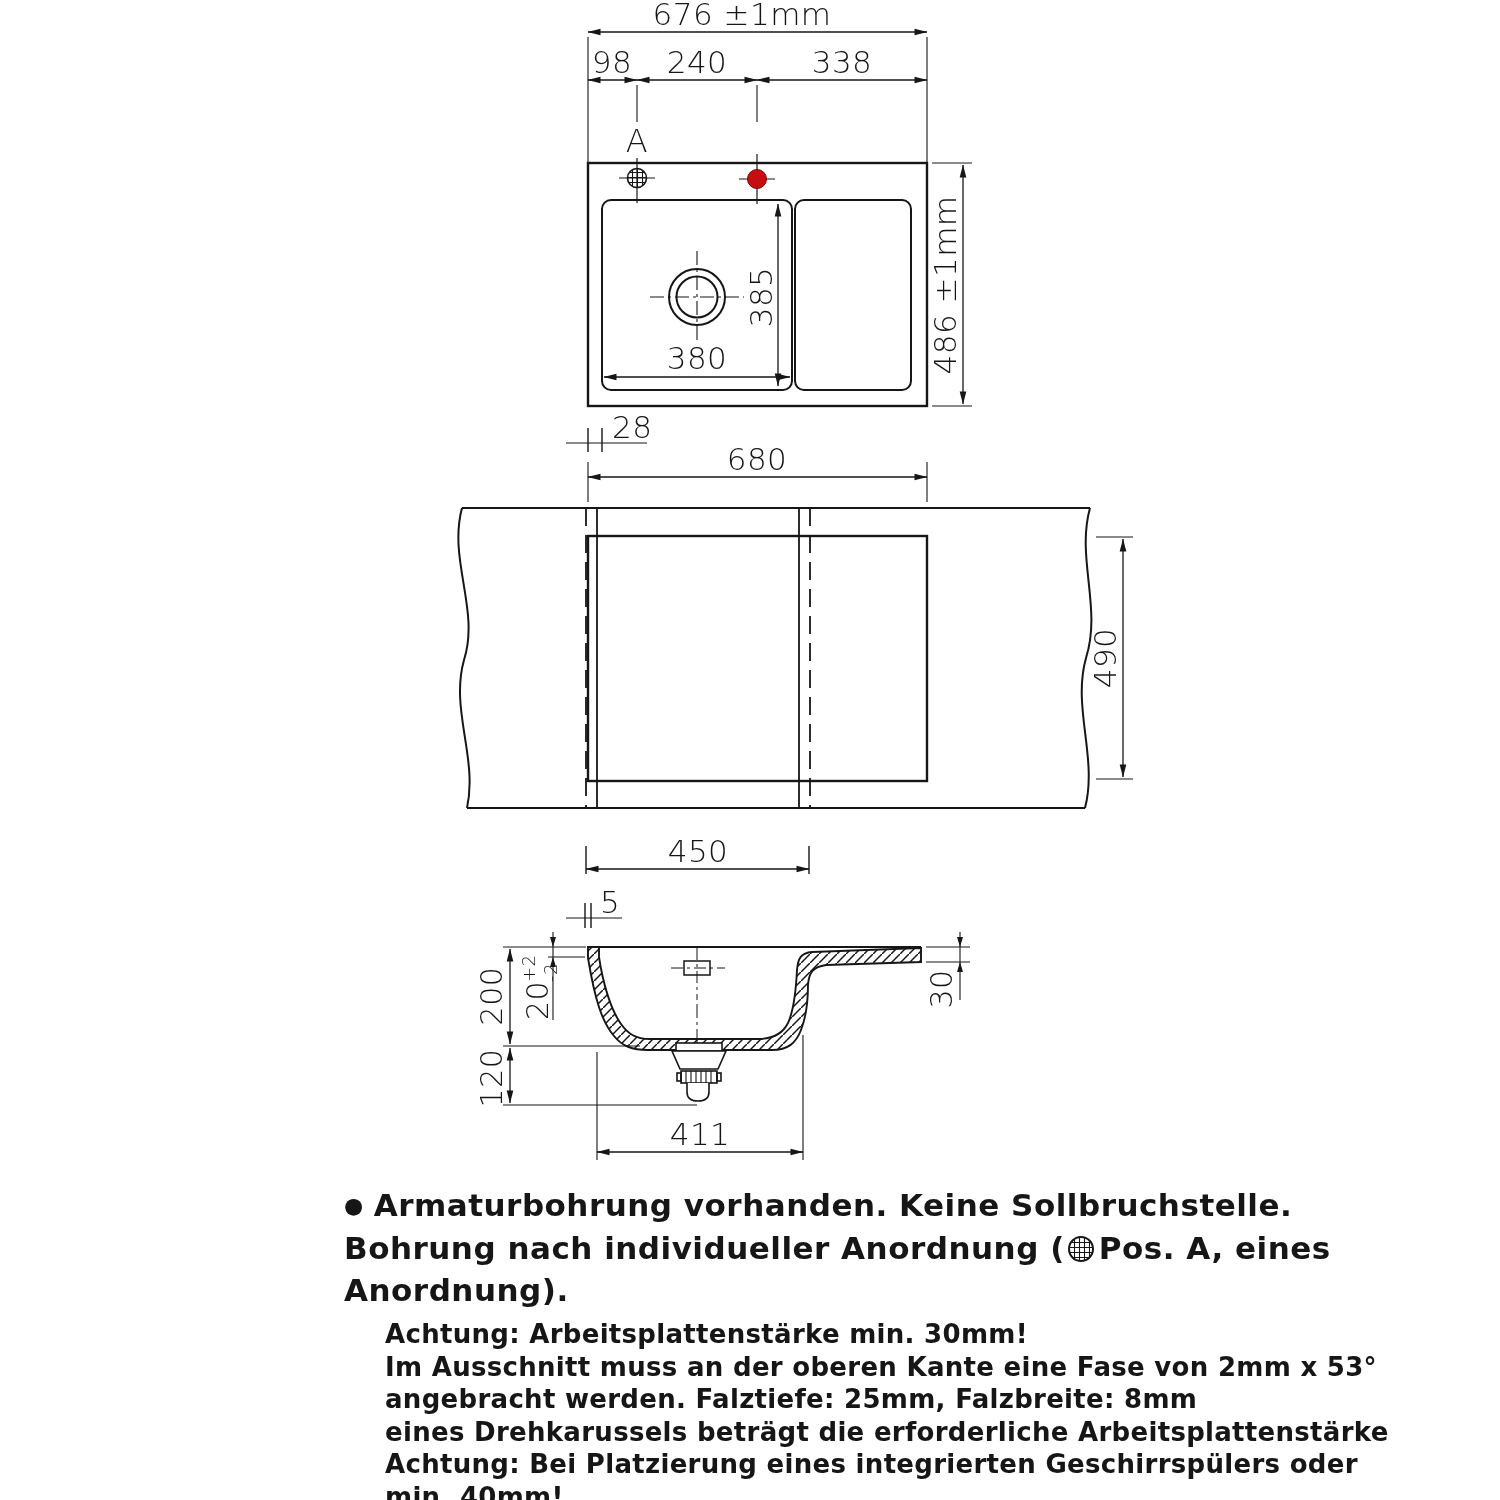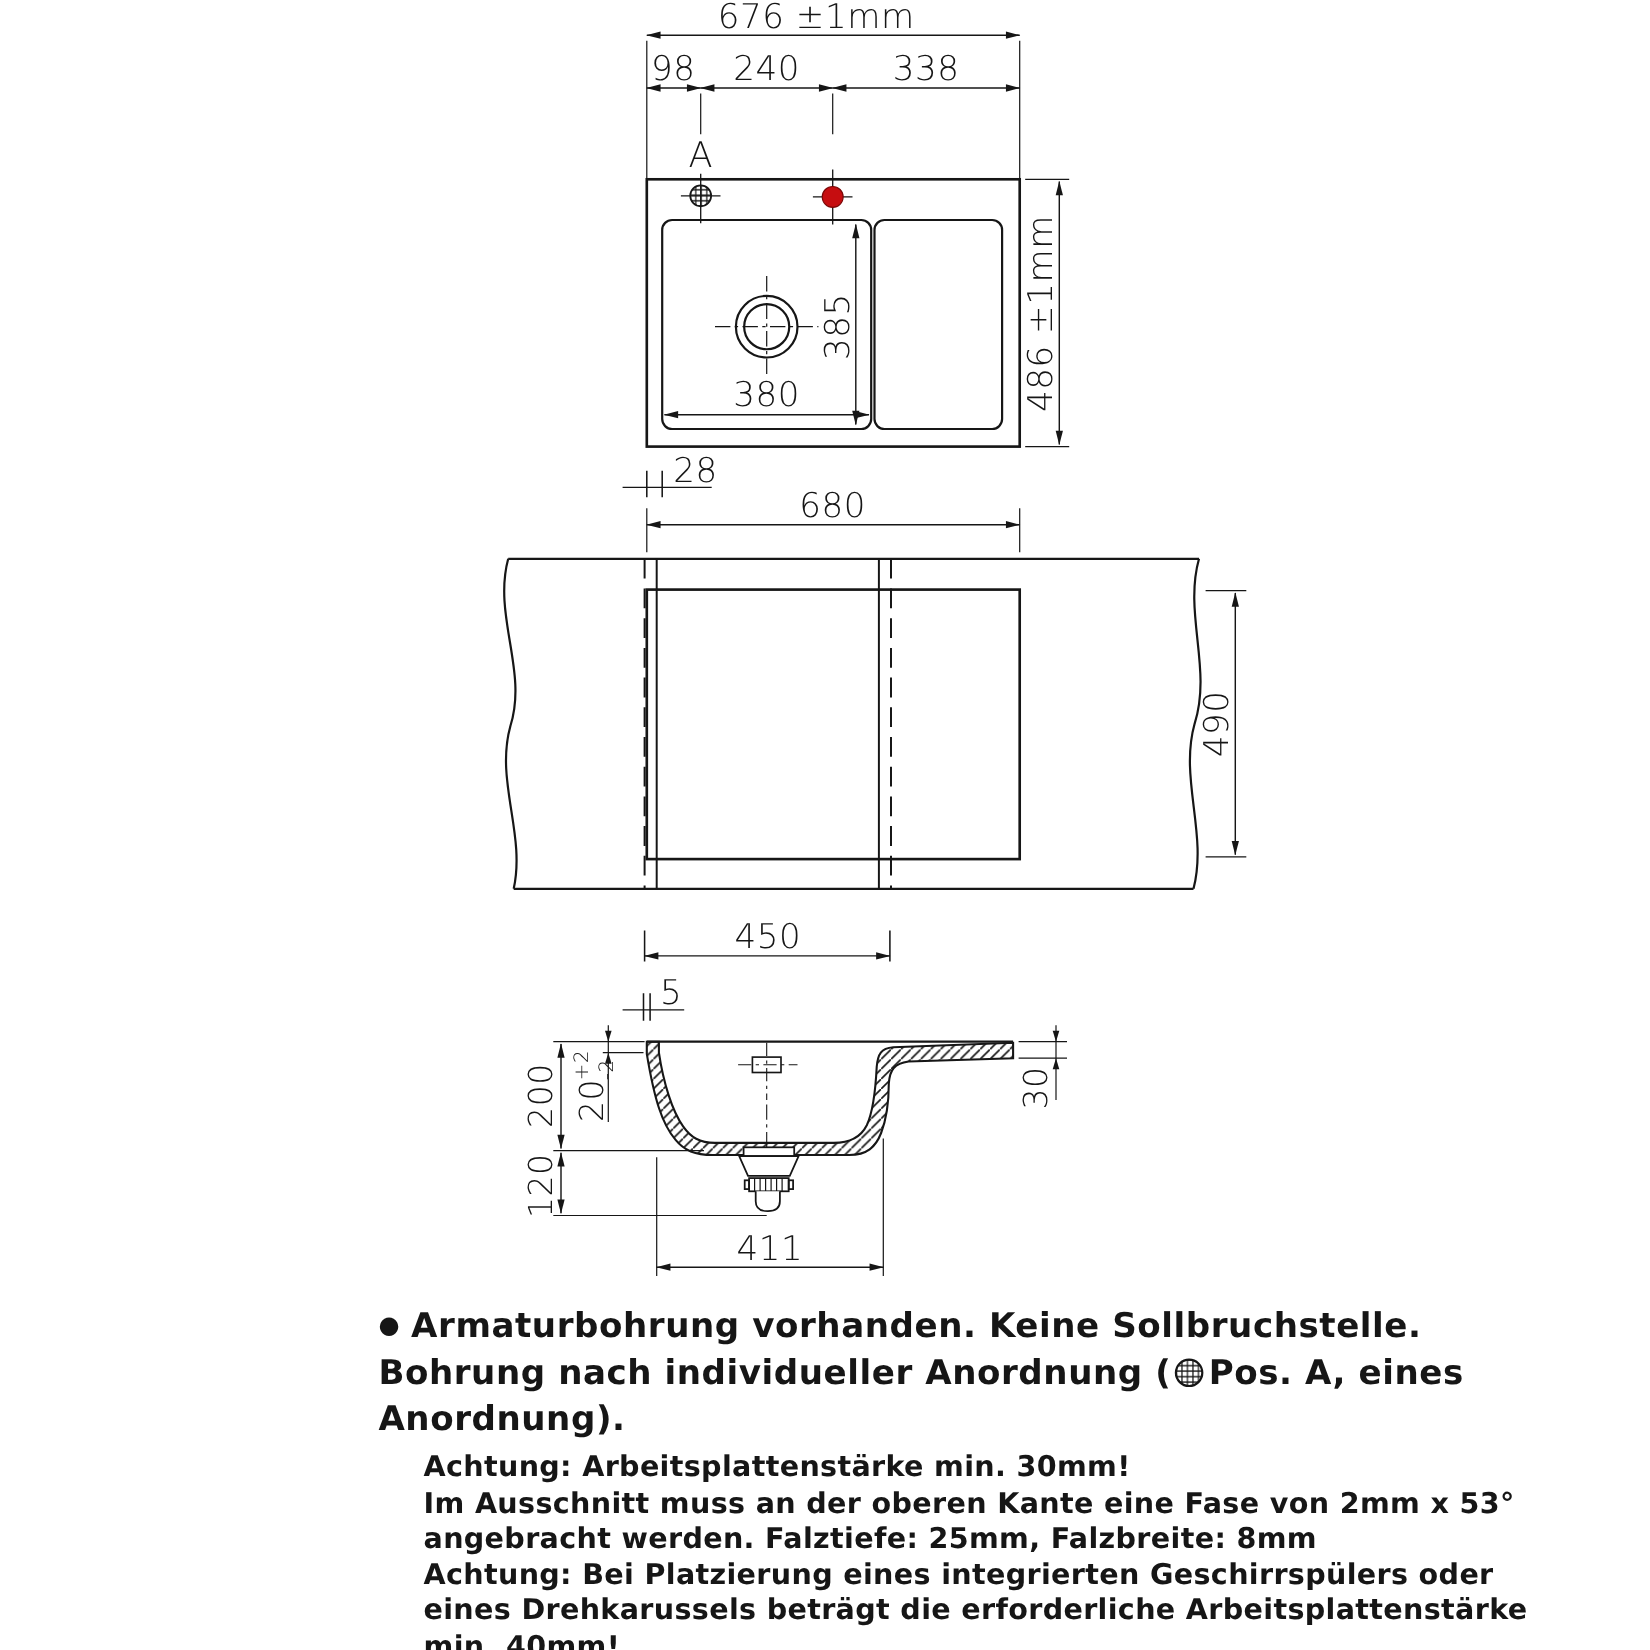--- a/index.html
+++ b/index.html
@@ -227,16 +227,16 @@
   <p><span>Bohrung nach individueller Anordnung (</span><svg class="inline-sym" width="28" height="28" viewBox="0 0 28 28">
         <circle cx="14" cy="14" r="12" fill="url(#gridhatch)" stroke="#161616" stroke-width="2"></circle>
       </svg><span>Pos. A, eines</span></p>
   <p><span>Anordnung).</span></p>
 </div>
 
 <div class="details">
   <p>Achtung: Arbeitsplattenstärke min. 30mm!</p>
   <p>Im Ausschnitt muss an der oberen Kante eine Fase von 2mm x 53°</p>
   <p>angebracht werden. Falztiefe: 25mm, Falzbreite: 8mm</p>
+  <p>eines Drehkarussels beträgt die erforderliche Arbeitsplattenstärke</p>
   <p>Achtung: Bei Platzierung eines integrierten Geschirrspülers oder</p>
-  <p>eines Drehkarussels beträgt die erforderliche Arbeitsplattenstärke</p>
   <p>min. 40mm!</p>
 </div>
 
 </body></html>

